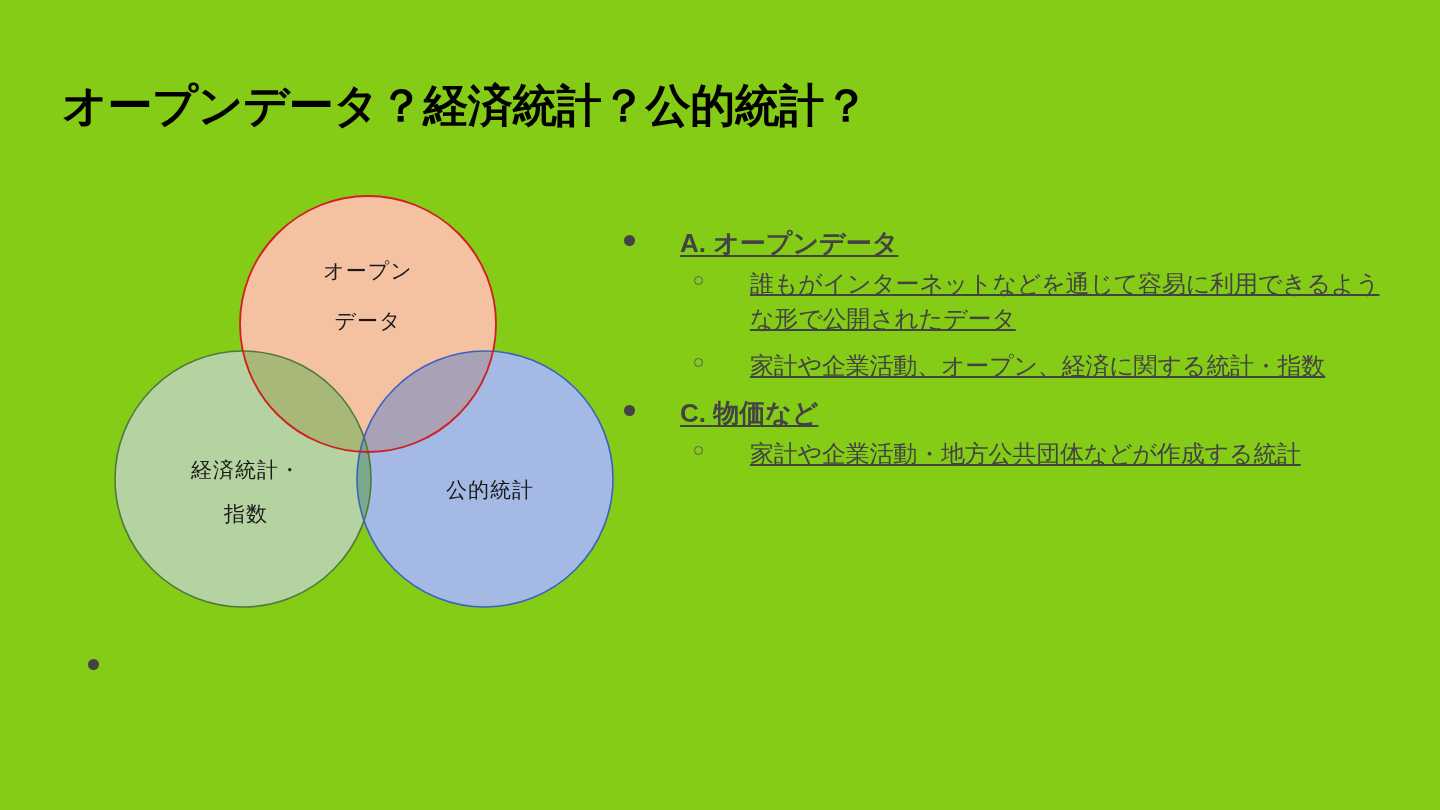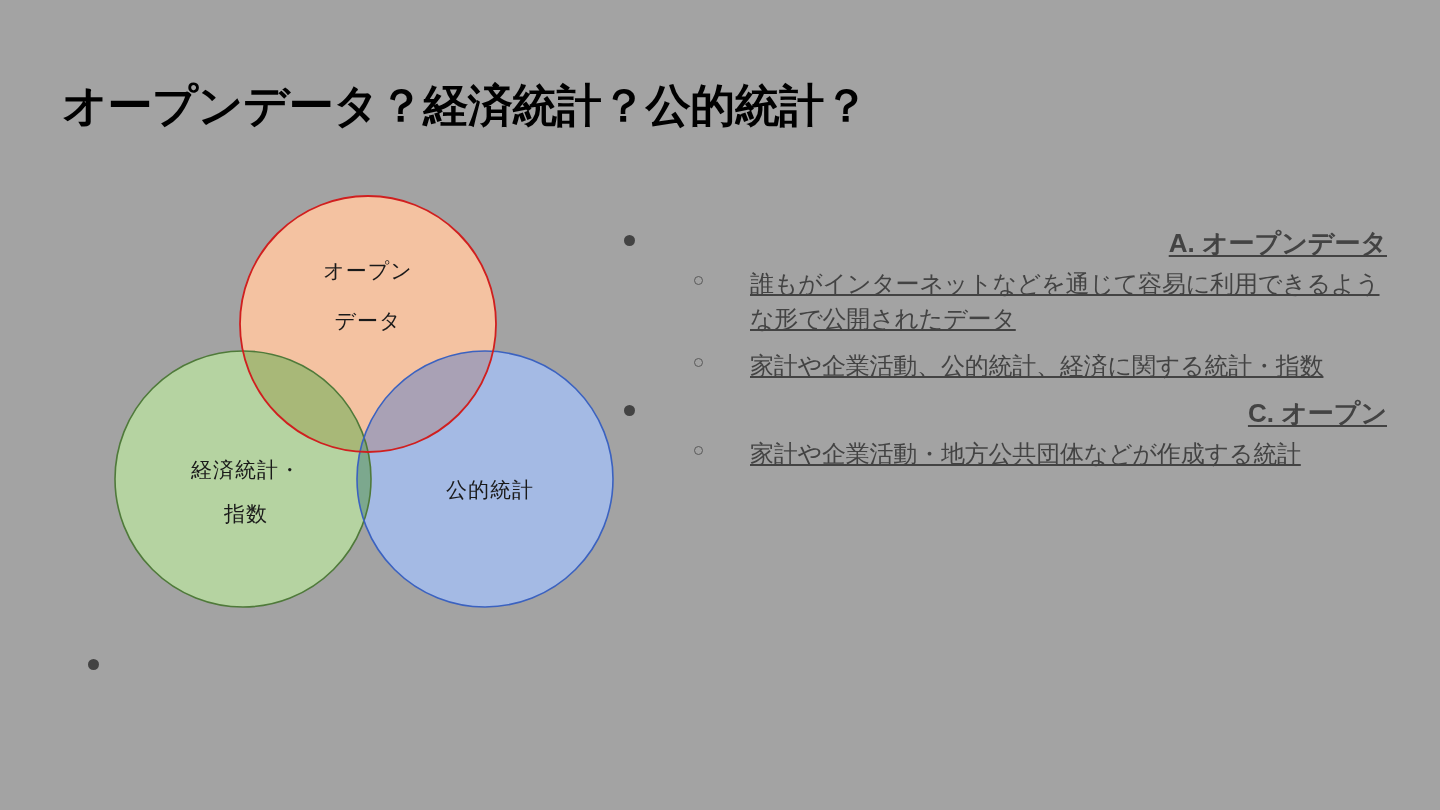--- a/index.html
+++ b/index.html
@@ -13,21 +13,21 @@
     height: 810px;
     position: relative;
     overflow: hidden;
     font-family: "Liberation Sans", "DejaVu Sans", sans-serif;
     -webkit-font-smoothing: antialiased;
   }
 
   .slide {
     position: absolute;
     inset: 0;
-    background: #a3a3a3;
+    background: #84cc16;
   }
 
   
   .slide-title {
     position: absolute;
     left: 62px;
     top: 80px;
     width: 1320px;
     font-size: 45px;
     font-weight: bold;
@@ -64,21 +64,20 @@
     position: absolute;
     left: 612px;
     top: 225px;
     width: 775px;
     color: #434343;
   }
   .lvl1 {
     position: relative;
     padding-left: 68px;
     margin-bottom: 4px;
-    text-align: right;
   }
   .lvl1 > .marker {
     position: absolute;
     left: 12px;
     top: 0.62em;
     width: 11px;
     height: 11px;
     border-radius: 50%;
     background: #434343;
   }
@@ -205,26 +204,26 @@
       <span class="marker"></span>
       <span class="lvl1-text">A. オープンデータ</span>
     </div>
     <div class="lvl2">
       <span class="marker"></span>
       <span class="lvl2-text">誰もがインターネットなどを通じて容易に利用できるような形で公開されたデータ</span>
     </div>
 
     <div class="lvl2">
       <span class="marker"></span>
-      <span class="lvl2-text">家計や企業活動、公的統計、経済に関する統計・指数</span>
+      <span class="lvl2-text">家計や企業活動、オープン、経済に関する統計・指数</span>
     </div>
 
     <div class="lvl1">
       <span class="marker"></span>
-      <span class="lvl1-text">C. オープン</span>
+      <span class="lvl1-text">C. 物価など</span>
     </div>
     <div class="lvl2">
       <span class="marker"></span>
       <span class="lvl2-text">家計や企業活動・地方公共団体などが作成する統計</span>
     </div>
 
   </div>
 
   <div class="bottom-bullet">
     <span class="marker"></span>

